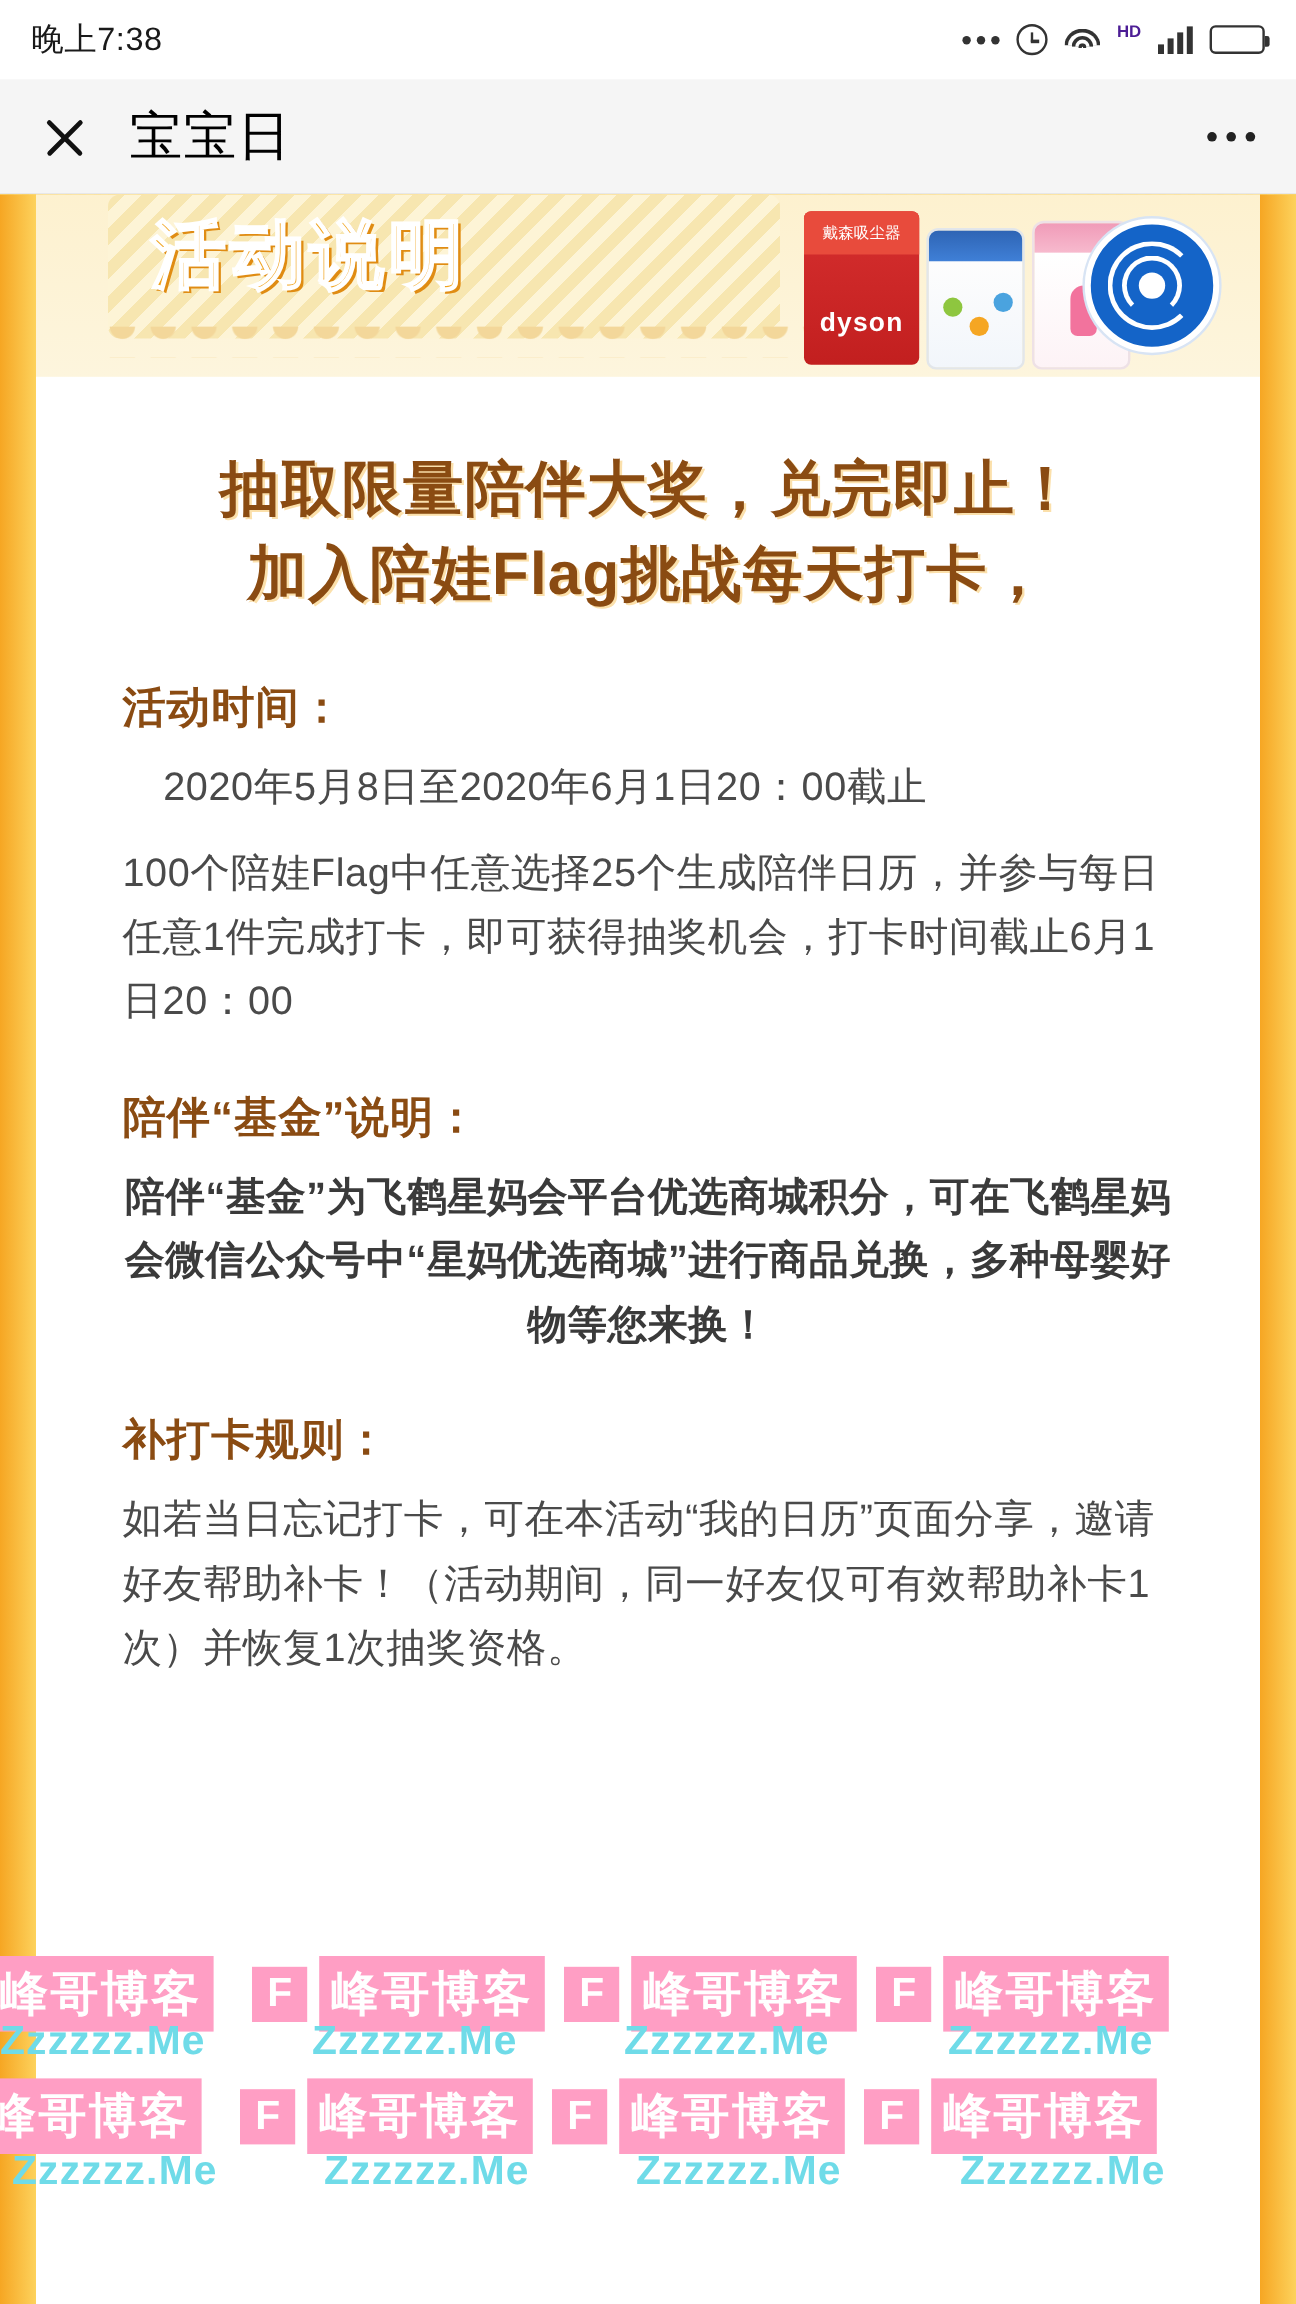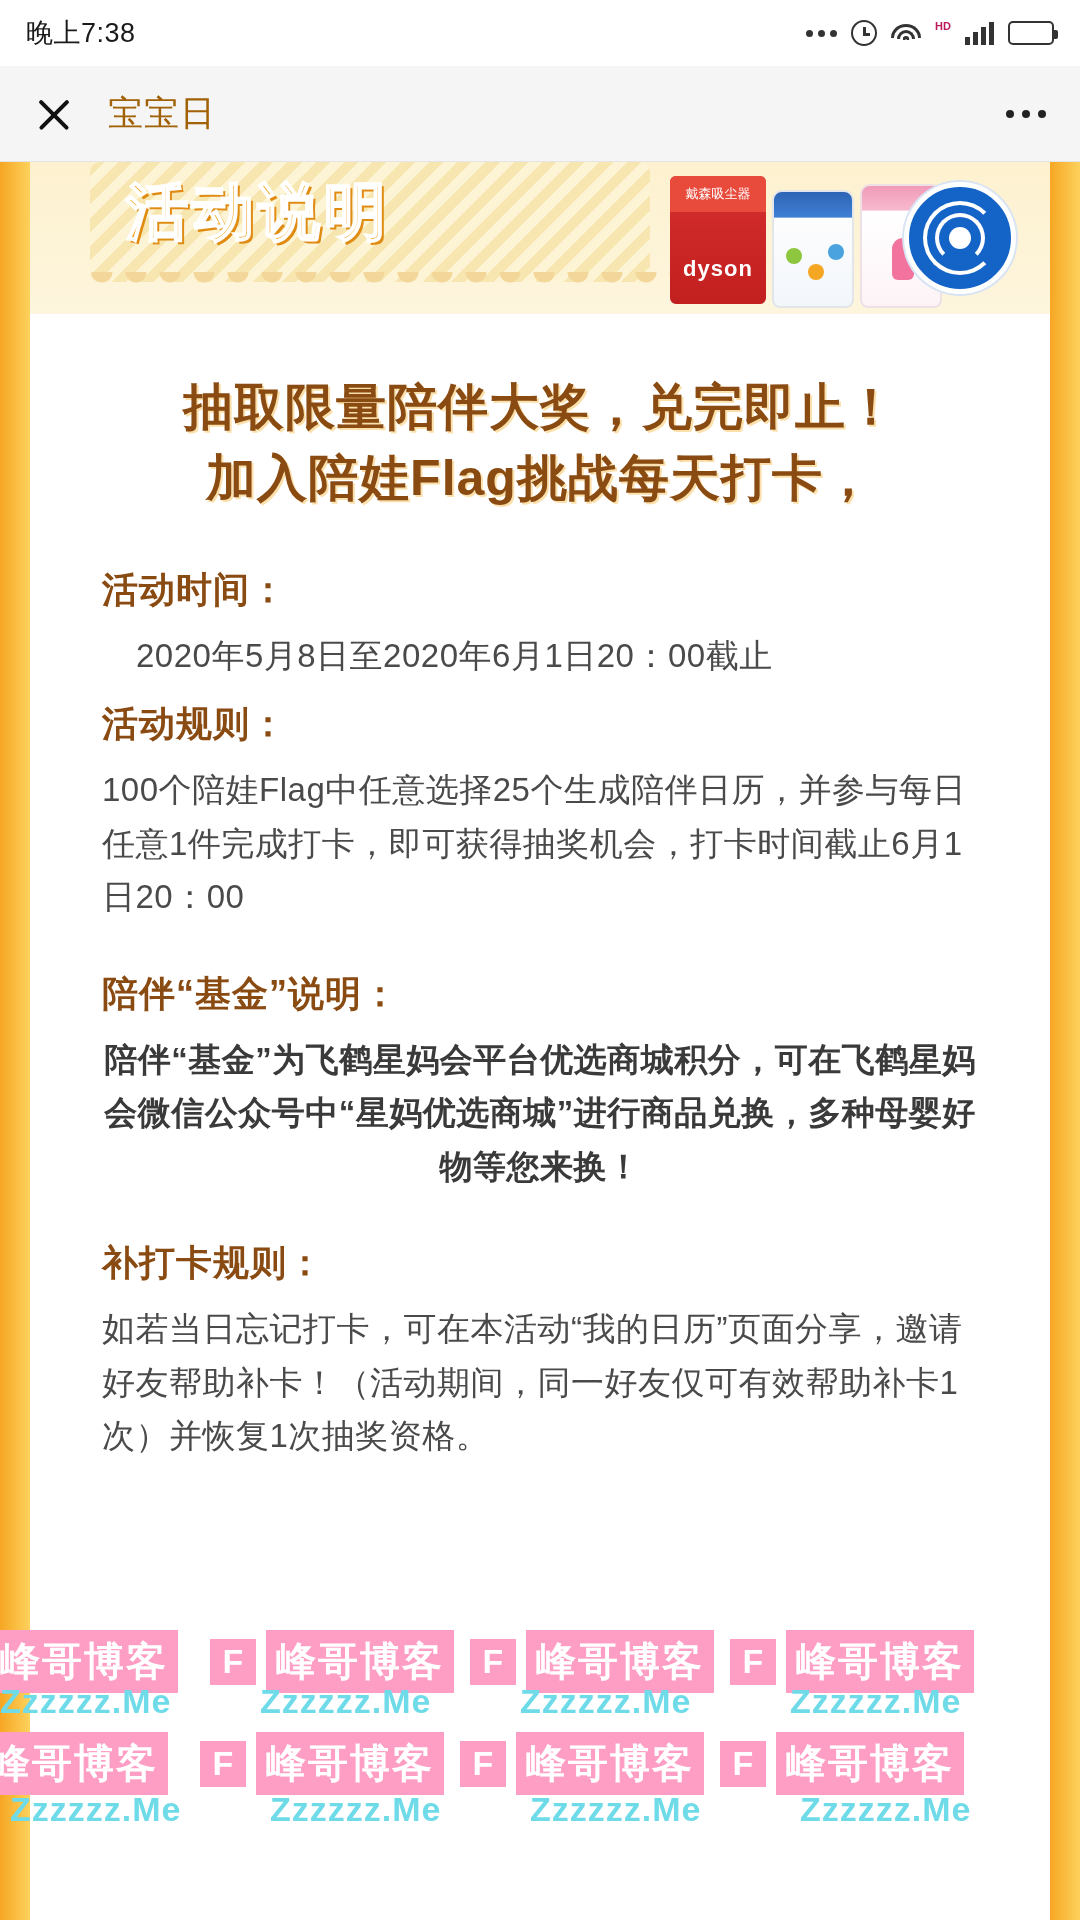--- a/index.html
+++ b/index.html
@@ -60,21 +60,21 @@
   }
   .wifi-icon span {
     position: absolute; border: 3px solid #333; border-bottom: none;
     border-radius: 50% 50% 0 0 / 100% 100% 0 0;
     left: 50%; transform: translateX(-50%);
   }
   .wifi-icon span:nth-child(1){ width: 30px; height: 14px; top: 2px;}
   .wifi-icon span:nth-child(2){ width: 18px; height: 9px; top: 8px;}
   .wifi-icon span:nth-child(3){ width: 7px; height: 4px; top: 14px; border-width:3px;}
   .hd-badge {
-    font-size: 11px; font-weight: bold; color: #be185d;
+    font-size: 14px; font-weight: bold; color: #4c1d95;
     position: relative; top: -7px;
   }
   .signal-icon { display: flex; align-items: flex-end; gap: 3px; height: 24px;}
   .signal-icon i { width: 5px; background: #333; display: block; }
   .signal-icon i:nth-child(1){height: 8px;}
   .signal-icon i:nth-child(2){height: 13px;}
   .signal-icon i:nth-child(3){height: 18px;}
   .signal-icon i:nth-child(4){height: 23px;}
   .battery-icon {
     width: 46px; height: 24px; border: 2.5px solid #333; border-radius: 5px;
@@ -99,22 +99,22 @@
     width: 40px; height: 40px; position: relative; flex: none;
   }
   .close-icon::before, .close-icon::after {
     content: ""; position: absolute; left: 0; top: 19px;
     width: 40px; height: 3.5px; background: #111; border-radius: 2px;
   }
   .close-icon::before { transform: rotate(45deg); }
   .close-icon::after { transform: rotate(-45deg); }
   .app-title {
     margin-left: 34px;
-    font-size: 35px;
-    color: #a16207;
+    font-size: 44px;
+    color: #000000;
     font-weight: normal;
     letter-spacing: 1px;
   }
   .more-icon {
     margin-left: auto; display: flex; gap: 8px; align-items: center;
   }
   .more-icon i { width: 8px; height: 8px; border-radius: 50%; background: #222; display:block;}
 
   
   .content {
@@ -373,21 +373,20 @@
       </div>
 
       <div class="body-wrap">
 
         <div>
           <div class="sec-title">活动时间：</div>
           <div class="sec-text gap-sm">2020年5月8日至2020年6月1日20：00截止</div>
         </div>
 
         <div>
-          <div class="sec-title">活动规则：</div>
           <div class="sec-text gap-lg">100个陪娃Flag中任意选择25个生成陪伴日历，并参与每日任意1件完成打卡，即可获得抽奖机会，打卡时间截止6月1日20：00</div>
         </div>
 
 
         <div>
           <div class="sec-title">陪伴“基金”说明：</div>
           <div class="sec-text bold gap-lg">陪伴“基金”为飞鹤星妈会平台优选商城积分，可在飞鹤星妈会微信公众号中“星妈优选商城”进行商品兑换，多种母婴好物等您来换！</div>
         </div>
 
         <div>

